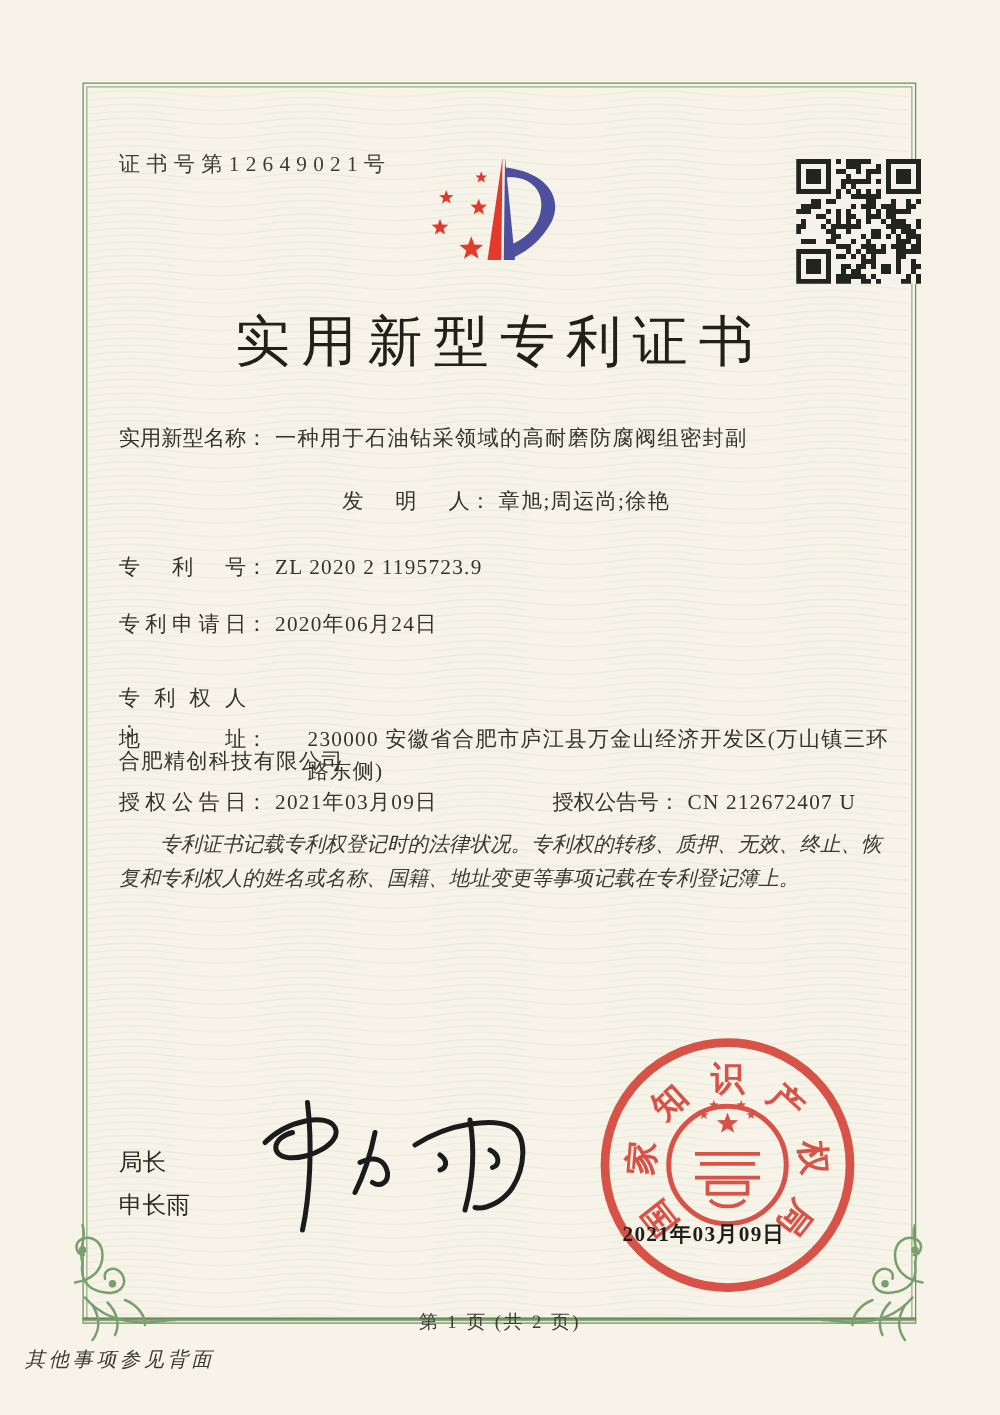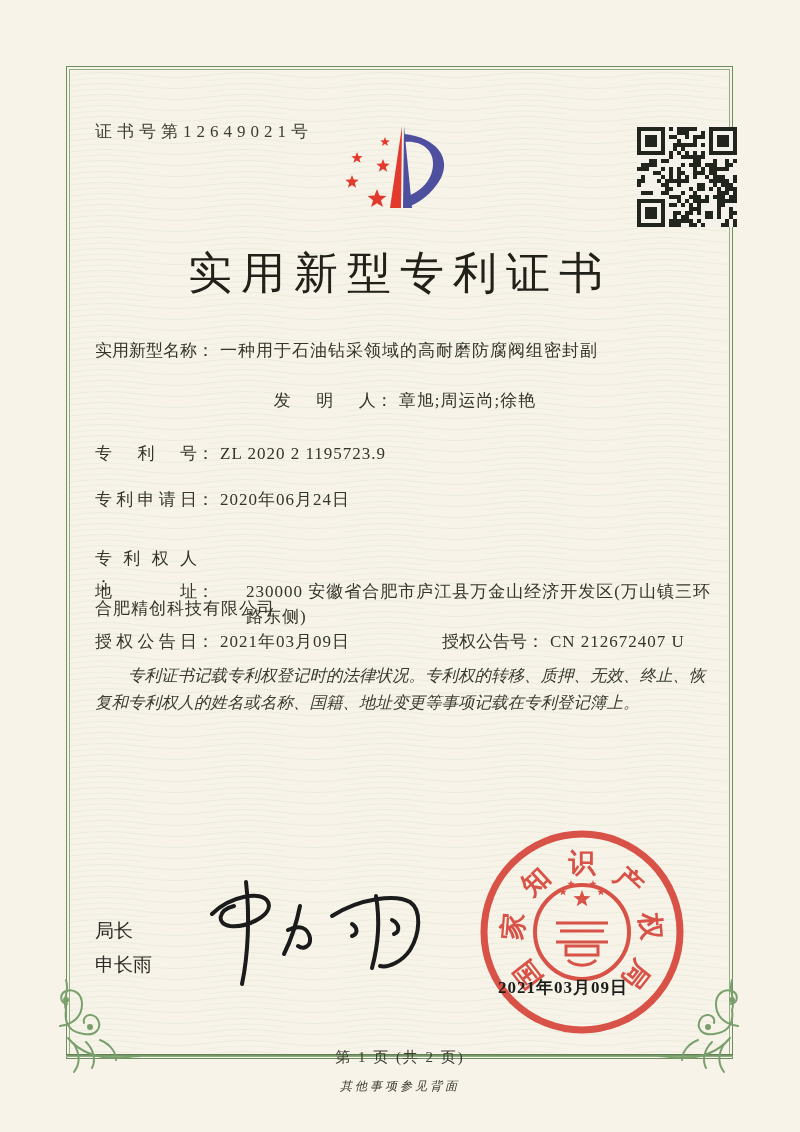--- a/index.html
+++ b/index.html
@@ -43,21 +43,21 @@
   .director{left:95px;top:914px;font-size:19px;color:#2a2a24;
     font-family:"Liberation Sans","DejaVu Sans",sans-serif;line-height:34px;}
   .sig{left:200px;top:876px;}
   
   .seal{left:476px;top:826px;opacity:.92;}
   .seal-date{left:478px;top:976px;width:170px;text-align:center;
     font-size:17px;letter-spacing:1px;color:#1d1d1a;font-weight:bold;}
   
   .page-no{left:20px;top:1032px;width:760px;text-align:center;font-size:15px;
     letter-spacing:2px;color:#3c3c32;margin-top:16px;}
-  .back-note{left:20px;top:1078px;width:760px;text-align:center;font-size:12px;
+  .back-note{left:20px;top:1078px;width:760px;text-align:left;font-size:16px;
     letter-spacing:3px;color:#3a3a30;font-style:italic;}
   .flourish{width:92px;height:96px;}
   .fl-left{left:50px;top:978px;}
   .fl-right{left:656px;top:978px;transform:scaleX(-1);}
 </style>
 </head>
 <body>
 
 <svg class="abs guilloche">
   <defs>

